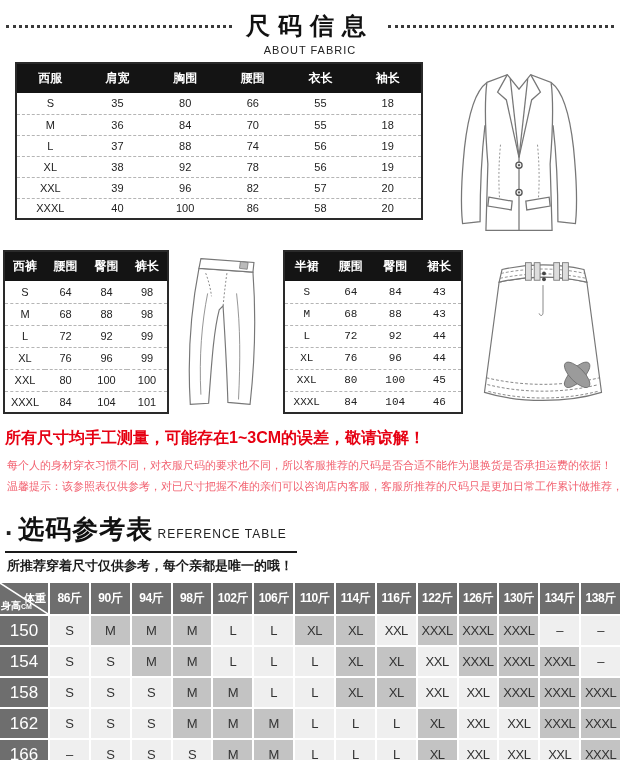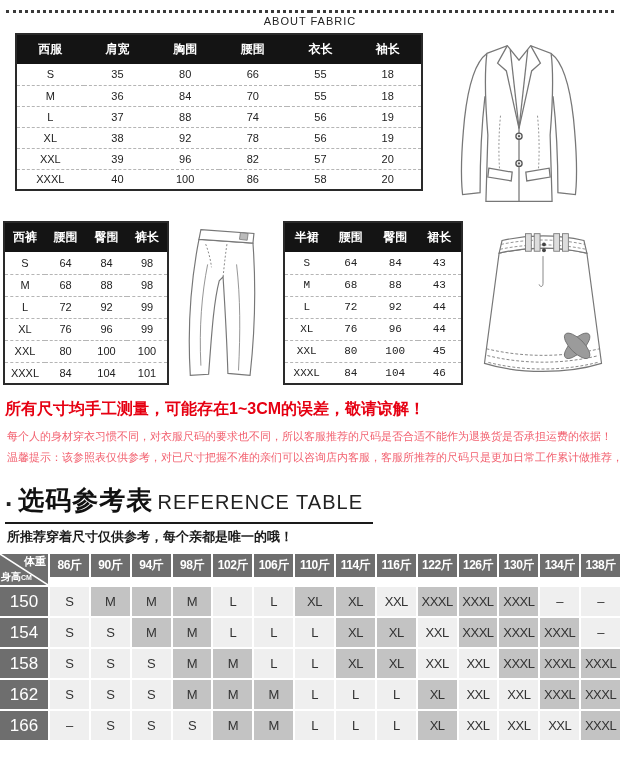--- a/index.html
+++ b/index.html
@@ -33,40 +33,41 @@
   .pants-illus-wrap{width:104px; margin-left:6px;}
   .skirt-illus-wrap{margin-left:6px;}
   
   .warning-text{color:var(--warning-red); font-weight:bold; font-size:16px; padding:12px 0 0 5px; white-space:nowrap;}
   .tip-block{color:var(--tip-pink); font-size:11px; line-height:1.95; padding:6px 0 0 7px; white-space:nowrap;}
   
   .ref-title-row{padding:14px 0 0 5px;}
   .ref-title-inner{display:inline-block; border-bottom:2px solid #1a1a1a; padding:0 10px 2px 0;}
   .ref-bullet{font-size:26px; font-weight:bold; vertical-align:middle;}
   .ref-title-cn{font-size:26px; font-weight:bold; color:#111; letter-spacing:1px;}
-  .ref-title-en{font-size:20px; color:#222; letter-spacing:1px;}
+  .ref-title-en{font-size:12px; color:#222; letter-spacing:1px;}
   .ref-subtitle{font-size:13px; font-weight:bold; color:#1a1a1a; padding:4px 0 0 7px;}
   
   .ref-grid{display:grid; grid-template-columns:48px repeat(14,1fr); gap:2px; width:620px; margin-top:8px; background:#fff;}
   .ref-cell{display:flex; align-items:center; justify-content:center; height:29px; font-size:12px; overflow:hidden;}
-  .ref-head{background:var(--ref-gray); color:#fff; font-weight:bold; height:23px; letter-spacing:-0.5px;}
+  .ref-head{background:var(--ref-gray); color:#fff; font-weight:bold; height:31px; letter-spacing:-0.5px;}
   .ref-rowhead{background:var(--ref-gray); color:#fff; font-size:17px; font-weight:normal;}
   .cell-light{background:var(--cell-light); color:#333; font-size:13px; letter-spacing:-0.5px;}
   .cell-gray{background:var(--cell-gray); color:#333; font-size:13px; letter-spacing:-0.5px;}
   .ref-corner{position:relative; background:var(--ref-gray); height:31px;}
   .ref-corner svg{position:absolute; inset:0; width:100%; height:100%;}
-  .corner-top{position:absolute; top:0; right:2px; color:#fff; font-size:11px; font-weight:bold;}
+  .corner-top{position:absolute; top:8px; right:2px; color:#fff; font-size:11px; font-weight:bold;}
   .corner-bottom{position:absolute; bottom:1px; left:1px; color:#fff; font-size:10px; font-weight:bold;}
   .corner-sub{font-size:7px;}
 </style>
 </head>
 <body>
 
 <div class="title-row">
   <div class="dotline"></div>
+  <div class="page-title">尺码信息</div>
   <div class="dotline"></div>
 </div>
 <div class="page-subtitle">ABOUT FABRIC</div>
 
 <div class="top-section">
   <div class="jacket-wrap">
     <table class="size-table" id="jacket-table">
       <thead>
           <tr>
             <th>西服</th>

